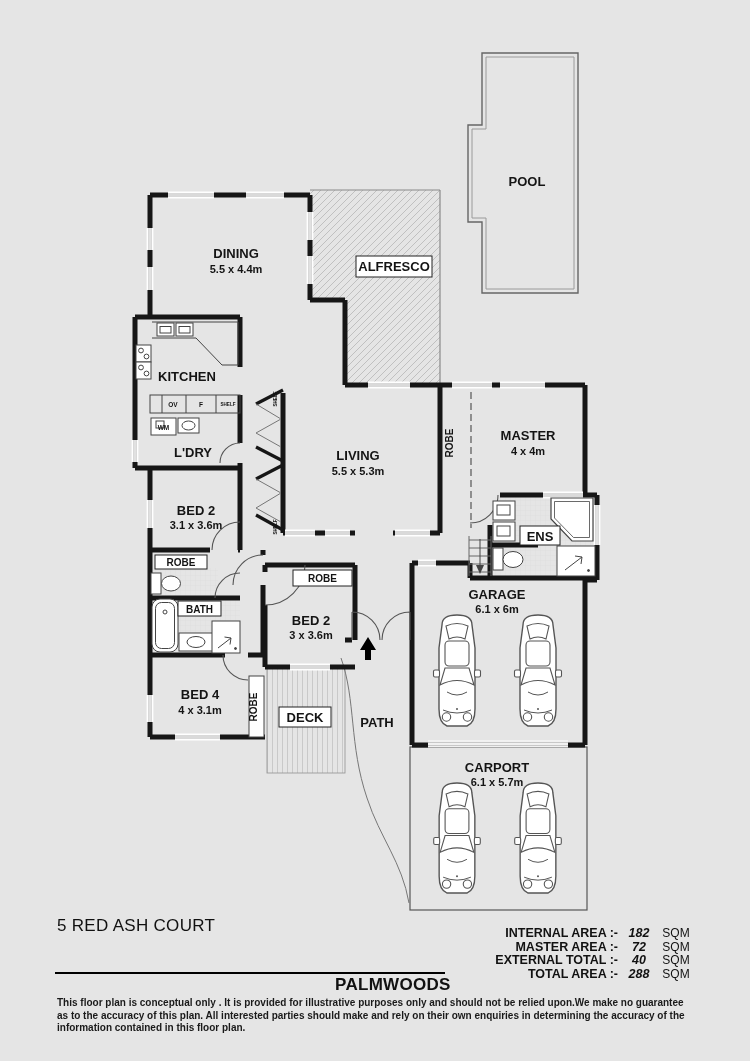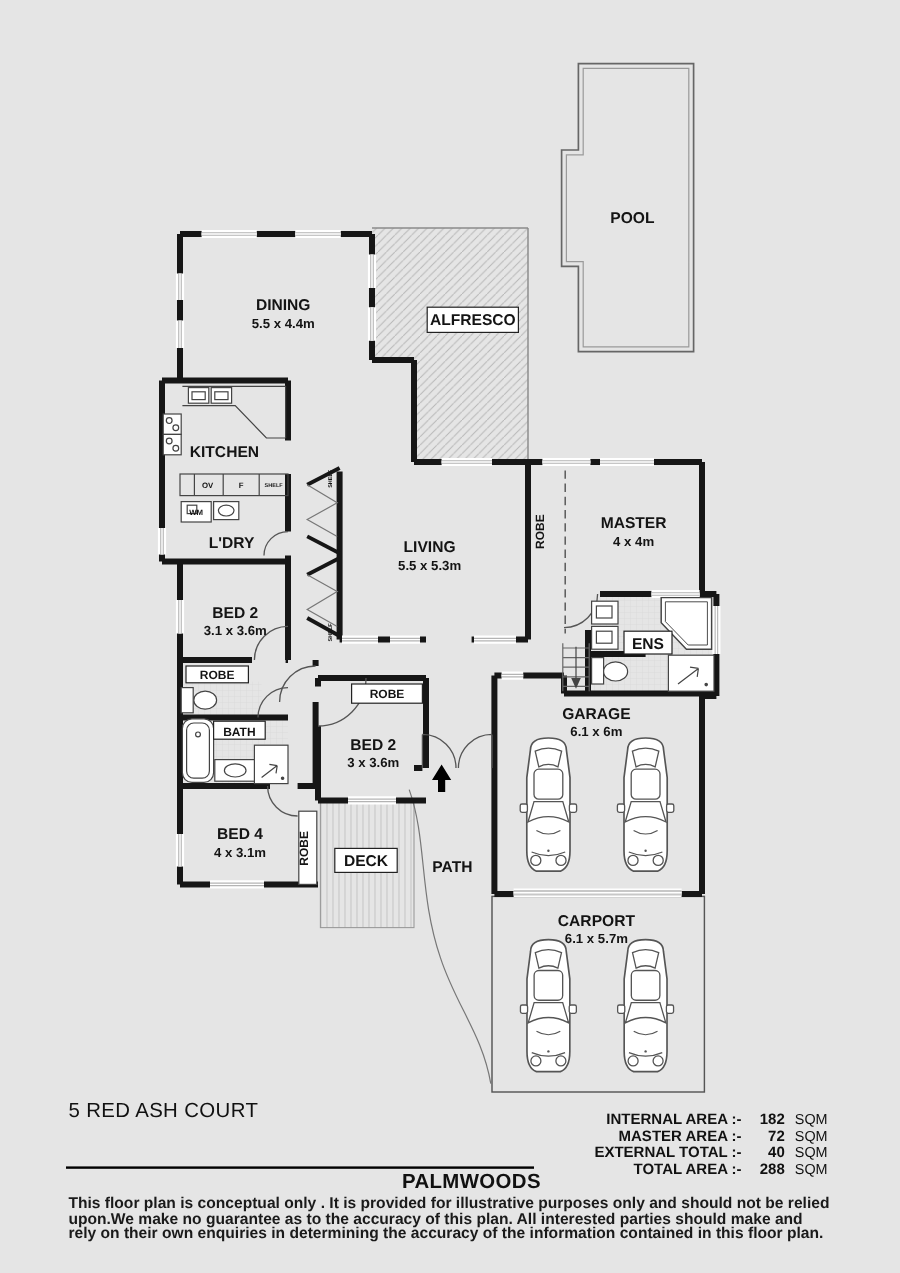--- a/index.html
+++ b/index.html
@@ -12,23 +12,23 @@
   .sm{font-weight:bold;font-size:10px;text-anchor:middle;}
   .xs{font-weight:bold;font-size:6.5px;text-anchor:middle;}
   .xxs{font-weight:bold;font-size:4.6px;text-anchor:middle;}
   .lbox{fill:#fff;stroke:#222;stroke-width:1;}
   .footer-address{position:absolute;left:57px;top:916px;font-size:17px;font-weight:normal;letter-spacing:.3px;text-align:right;}
   .footer-suburb{position:absolute;left:335px;top:975px;font-size:17px;font-weight:bold;letter-spacing:.3px;}
   .addr-underline{position:absolute;left:55px;top:972px;width:390px;height:2px;background:#000;}
   .areas{position:absolute;right:57px;top:926px;}
   .area-row{display:flex;justify-content:flex-end;align-items:baseline;height:13.7px;
             font-size:12.5px;font-weight:bold;white-space:nowrap;}
-  .area-row .val{display:inline-block;width:30px;text-align:right;margin-left:6px;}
+  .area-row .val{display:inline-block;width:30px;text-align:center;margin-left:6px;font-style:italic;}
   .area-row .unit{display:inline-block;width:34px;text-align:center;margin-left:5px;font-weight:normal;font-size:12px;}
-  .disclaimer{position:absolute;left:57px;top:997px;width:637px;font-size:13px;font-weight:bold;
+  .disclaimer{position:absolute;left:57px;top:997px;width:637px;font-size:10px;font-weight:bold;
               line-height:12.6px;color:#1a1a1a;}
 </style>
 </head>
 <body>
 
 <div id="page">
 <svg width="750" height="930" viewBox="0 0 750 930">
   <defs>
     <pattern id="hatch" width="7" height="7" patternUnits="userSpaceOnUse">
       <path d="M0,7 L7,0" stroke="#b6b6b6" stroke-width="0.8"></path>

